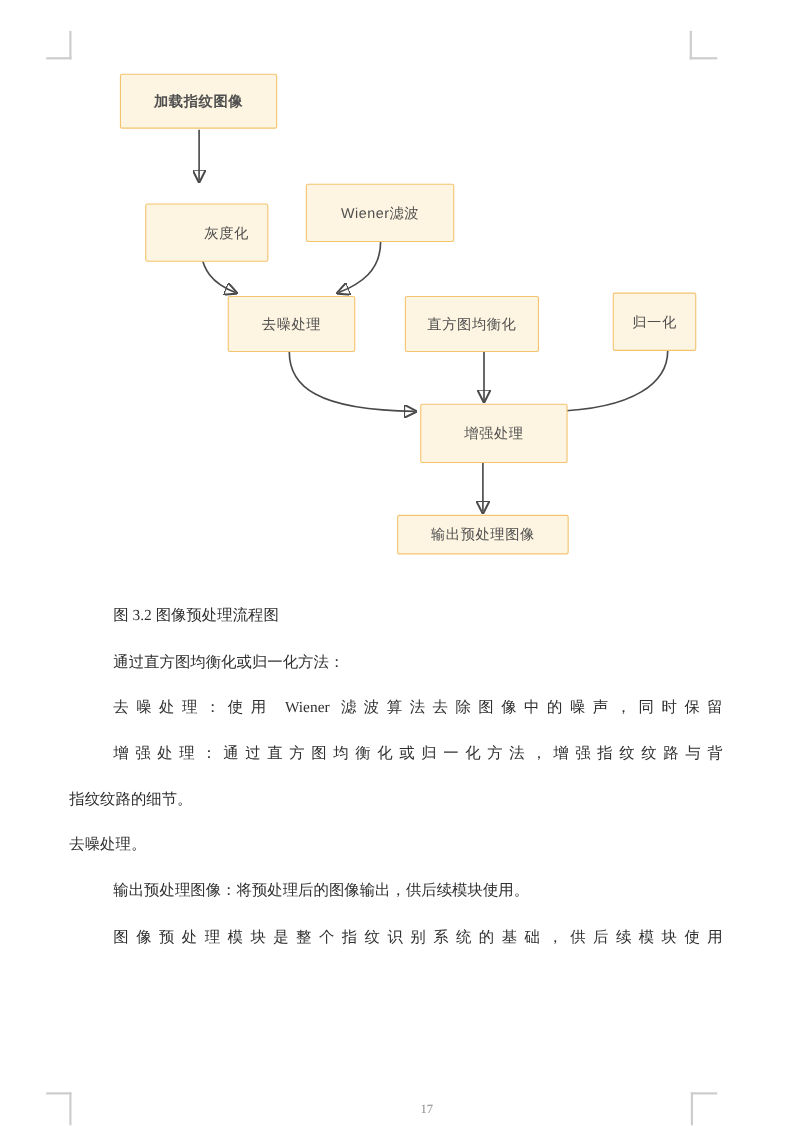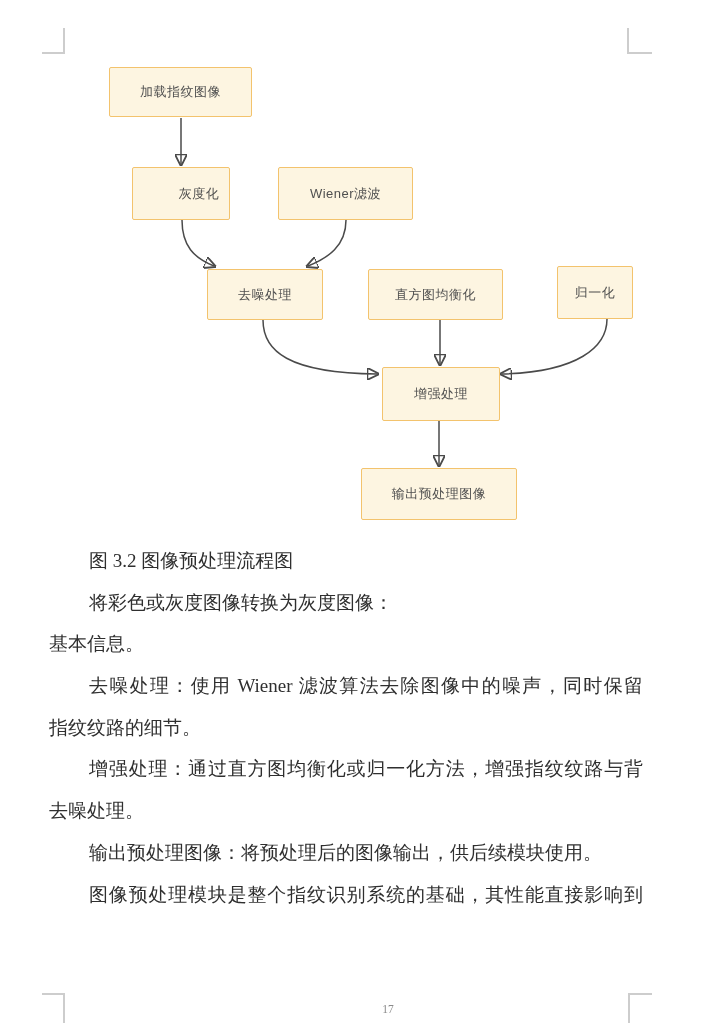--- a/index.html
+++ b/index.html
@@ -39,32 +39,32 @@
     box-sizing:border-box;
     background:var(--node-fill);
     border:1.5px solid var(--node-border);
     border-radius:2px;
     display:flex;align-items:center;justify-content:center;
     font-family:"Liberation Sans","DejaVu Sans",sans-serif;
     font-size:13px;color:var(--node-text);
     letter-spacing:0.5px;
     white-space:nowrap;
   }
-  .n-load   {left:109px;top:67px;width:143px;height:50px;}
-  .n-gray   {left:132px;top:167px;width:98px;height:53px;padding-left:36px;}
+  .n-load   {left:109px;top:67px;width:143px;height:50px;font-weight:bold;}
+  .n-gray   {left:132px;top:185px;width:112px;height:53px;padding-left:36px;}
   .n-wiener {left:278px;top:167px;width:135px;height:53px;align-items:center;}
   .n-denoise{left:207px;top:269px;width:116px;height:51px;}
-  .n-hist   {left:368px;top:269px;width:135px;height:51px;}
+  .n-hist   {left:368px;top:269px;width:122px;height:51px;}
   .n-norm   {left:557px;top:266px;width:76px;height:53px;}
-  .n-enhance{left:382px;top:367px;width:118px;height:54px;}
-  .n-output {left:361px;top:468px;width:156px;height:52px;}
+  .n-enhance{left:382px;top:367px;width:134px;height:54px;}
+  .n-output {left:361px;top:468px;width:156px;height:36px;}
   
   .bodytext{
-    position:absolute;left:49px;top:540px;width:594px;
-    font-size:19px;color:var(--body-text);
+    position:absolute;left:63px;top:540px;width:594px;
+    font-size:14px;color:var(--body-text);
   }
   .line{
     height:41.7px;line-height:41.7px;
     white-space:nowrap;
   }
   .line.indent{padding-left:40px;}
   .line.justify{
     white-space:normal;
     text-align:justify;
     text-align-last:justify;
@@ -122,24 +122,23 @@
     <div class="node n-enhance">
       <span>增强处理</span>
     </div>
     <div class="node n-output">
       <span>输出预处理图像</span>
     </div>
   </div>
 
   <div class="bodytext">
     <div class="line indent">图 3.2 图像预处理流程图</div>
-    <div class="line indent">将彩色或灰度图像转换为灰度图像：</div>
-    <div class="line">基本信息。</div>
+    <div class="line indent">通过直方图均衡化或归一化方法：</div>
     <div class="line indent justify">去噪处理：使用 Wiener 滤波算法去除图像中的噪声，同时保留</div>
+    <div class="line indent justify">增强处理：通过直方图均衡化或归一化方法，增强指纹纹路与背</div>
     <div class="line">指纹纹路的细节。</div>
-    <div class="line indent justify">增强处理：通过直方图均衡化或归一化方法，增强指纹纹路与背</div>
     <div class="line">去噪处理。</div>
     <div class="line indent">输出预处理图像：将预处理后的图像输出，供后续模块使用。</div>
-    <div class="line indent justify">图像预处理模块是整个指纹识别系统的基础，其性能直接影响到</div>
+    <div class="line indent justify">图像预处理模块是整个指纹识别系统的基础，供后续模块使用</div>
   </div>
 
   <div class="pagenum">17</div>
 </div>
 
 </body></html>

